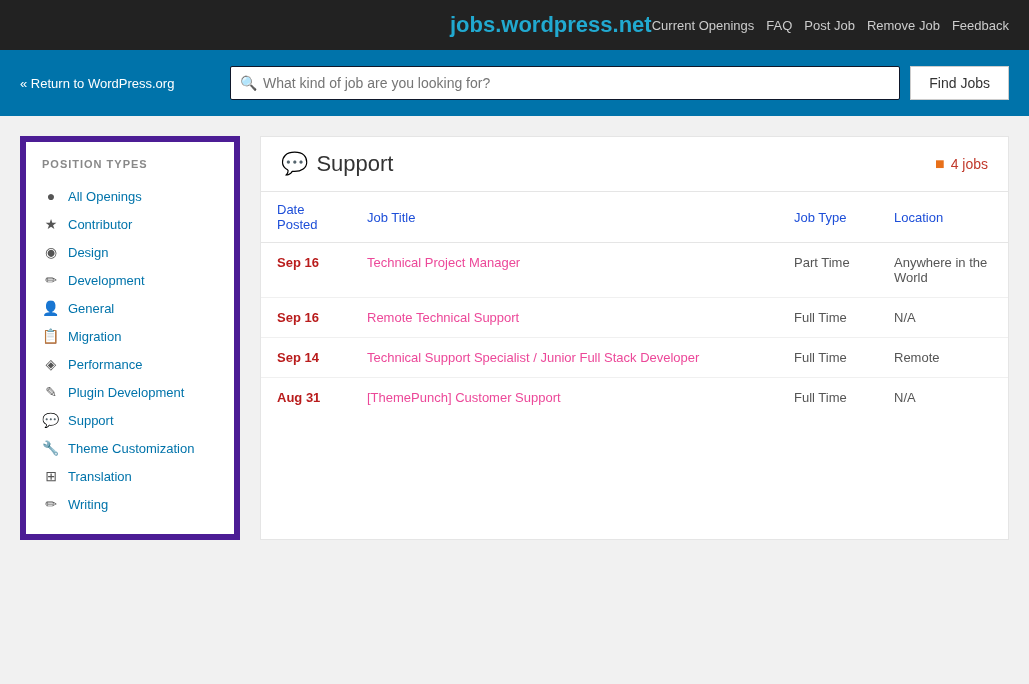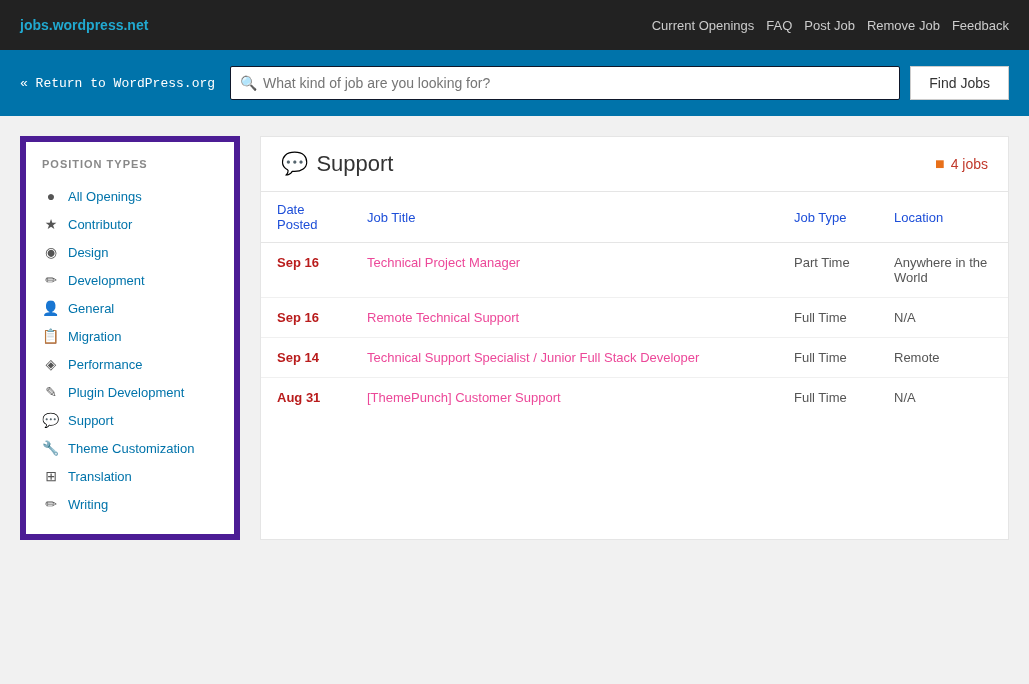--- a/index.html
+++ b/index.html
@@ -8,23 +8,24 @@
     
     .header {
       background: #222;
       padding: 0 20px;
       display: flex;
       align-items: center;
       height: 50px;
     }
     .header-logo {
       color: #fff;
-      font-size: 14px;
+      font-size: 22px;
       font-weight: bold;
       flex: 1;
+      text-align: right;
     }
     .header-logo span { color: #21a9d0; }
     .header-nav {
       display: flex;
       gap: 12px;
     }
     .header-nav a {
       color: #ccc;
       text-decoration: none;
       font-size: 13px;
@@ -37,21 +38,20 @@
       display: flex;
       align-items: center;
       gap: 10px;
     }
     .return-link {
       color: #fff;
       text-decoration: none;
       font-size: 13px;
       white-space: nowrap;
       min-width: 200px;
-      font-family: Liberation Mono, monospace;
     }
     .search-input-wrapper {
       flex: 1;
       position: relative;
       display: flex;
       align-items: center;
     }
     .search-icon-inner {
       position: absolute;
       left: 10px;

